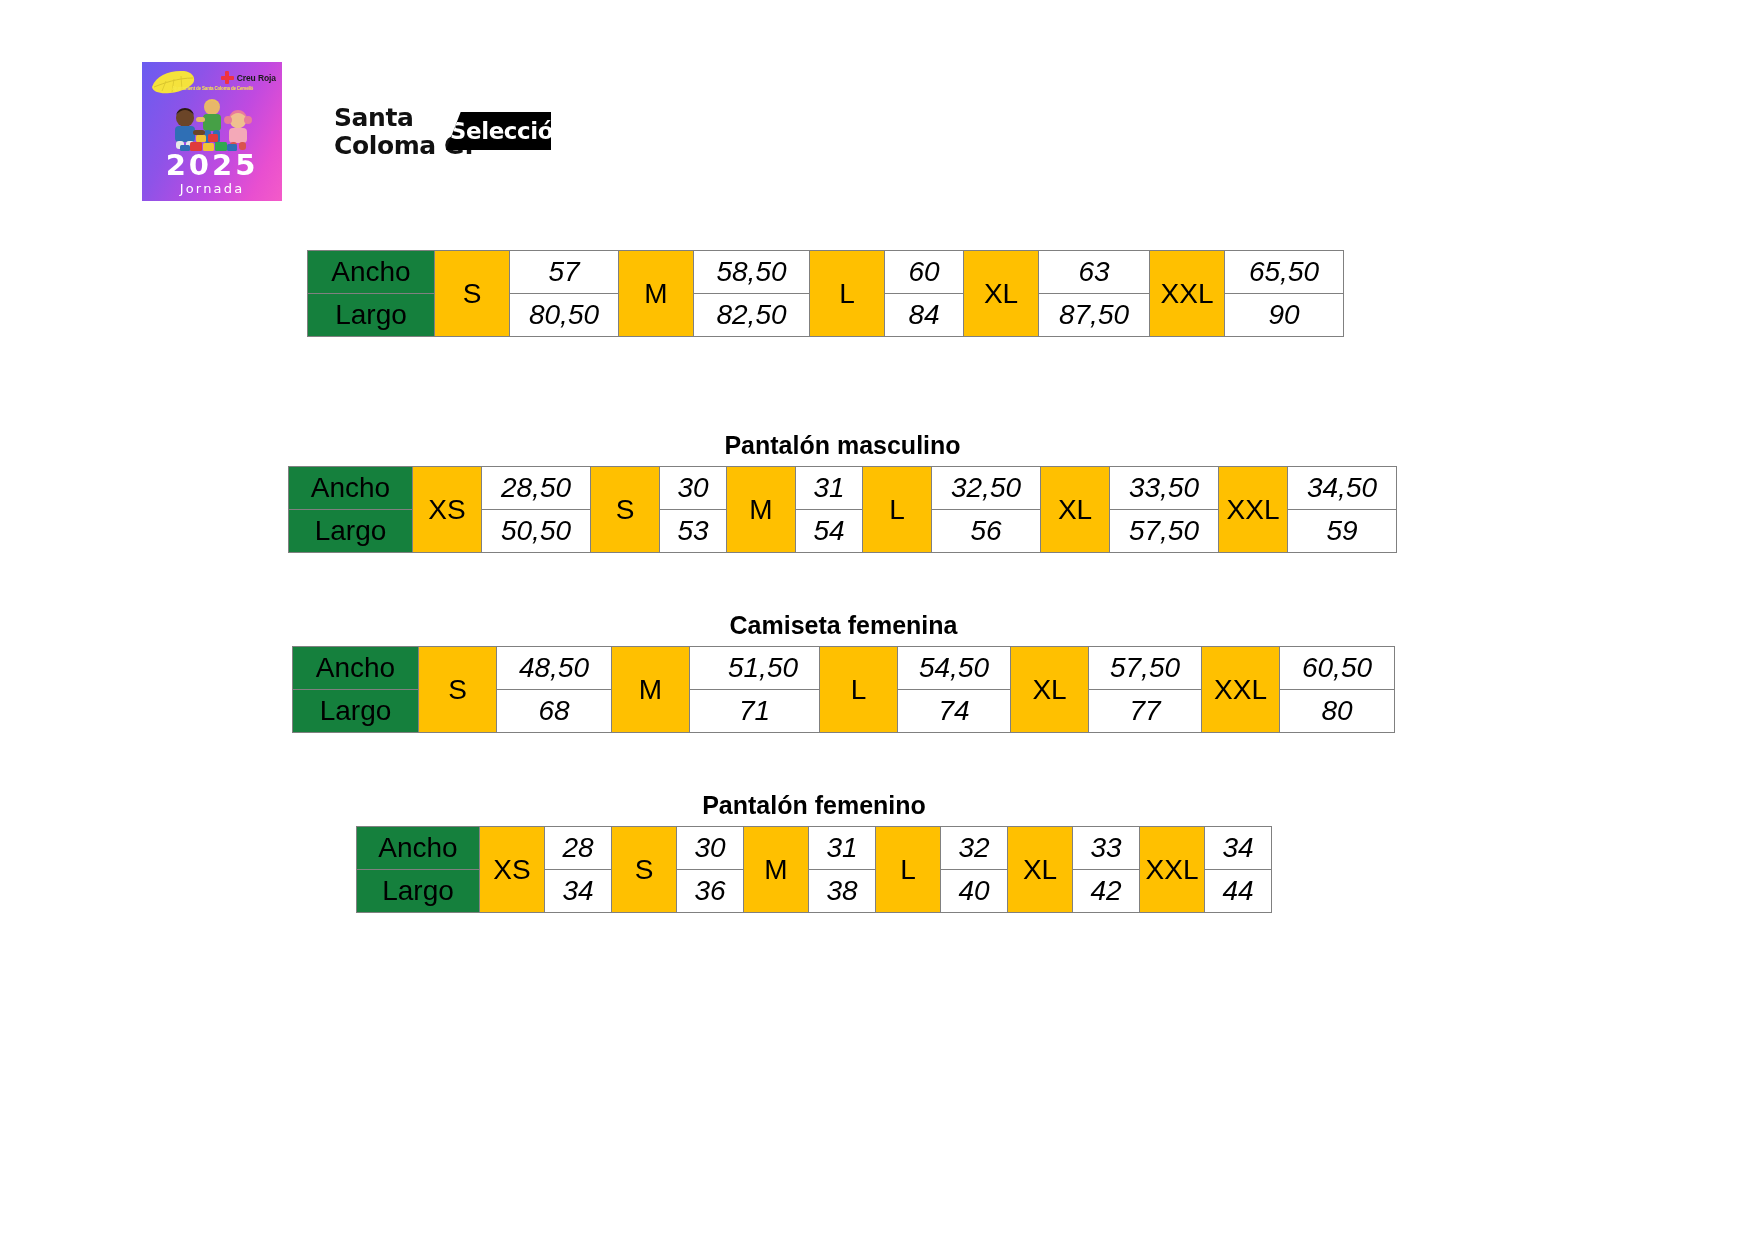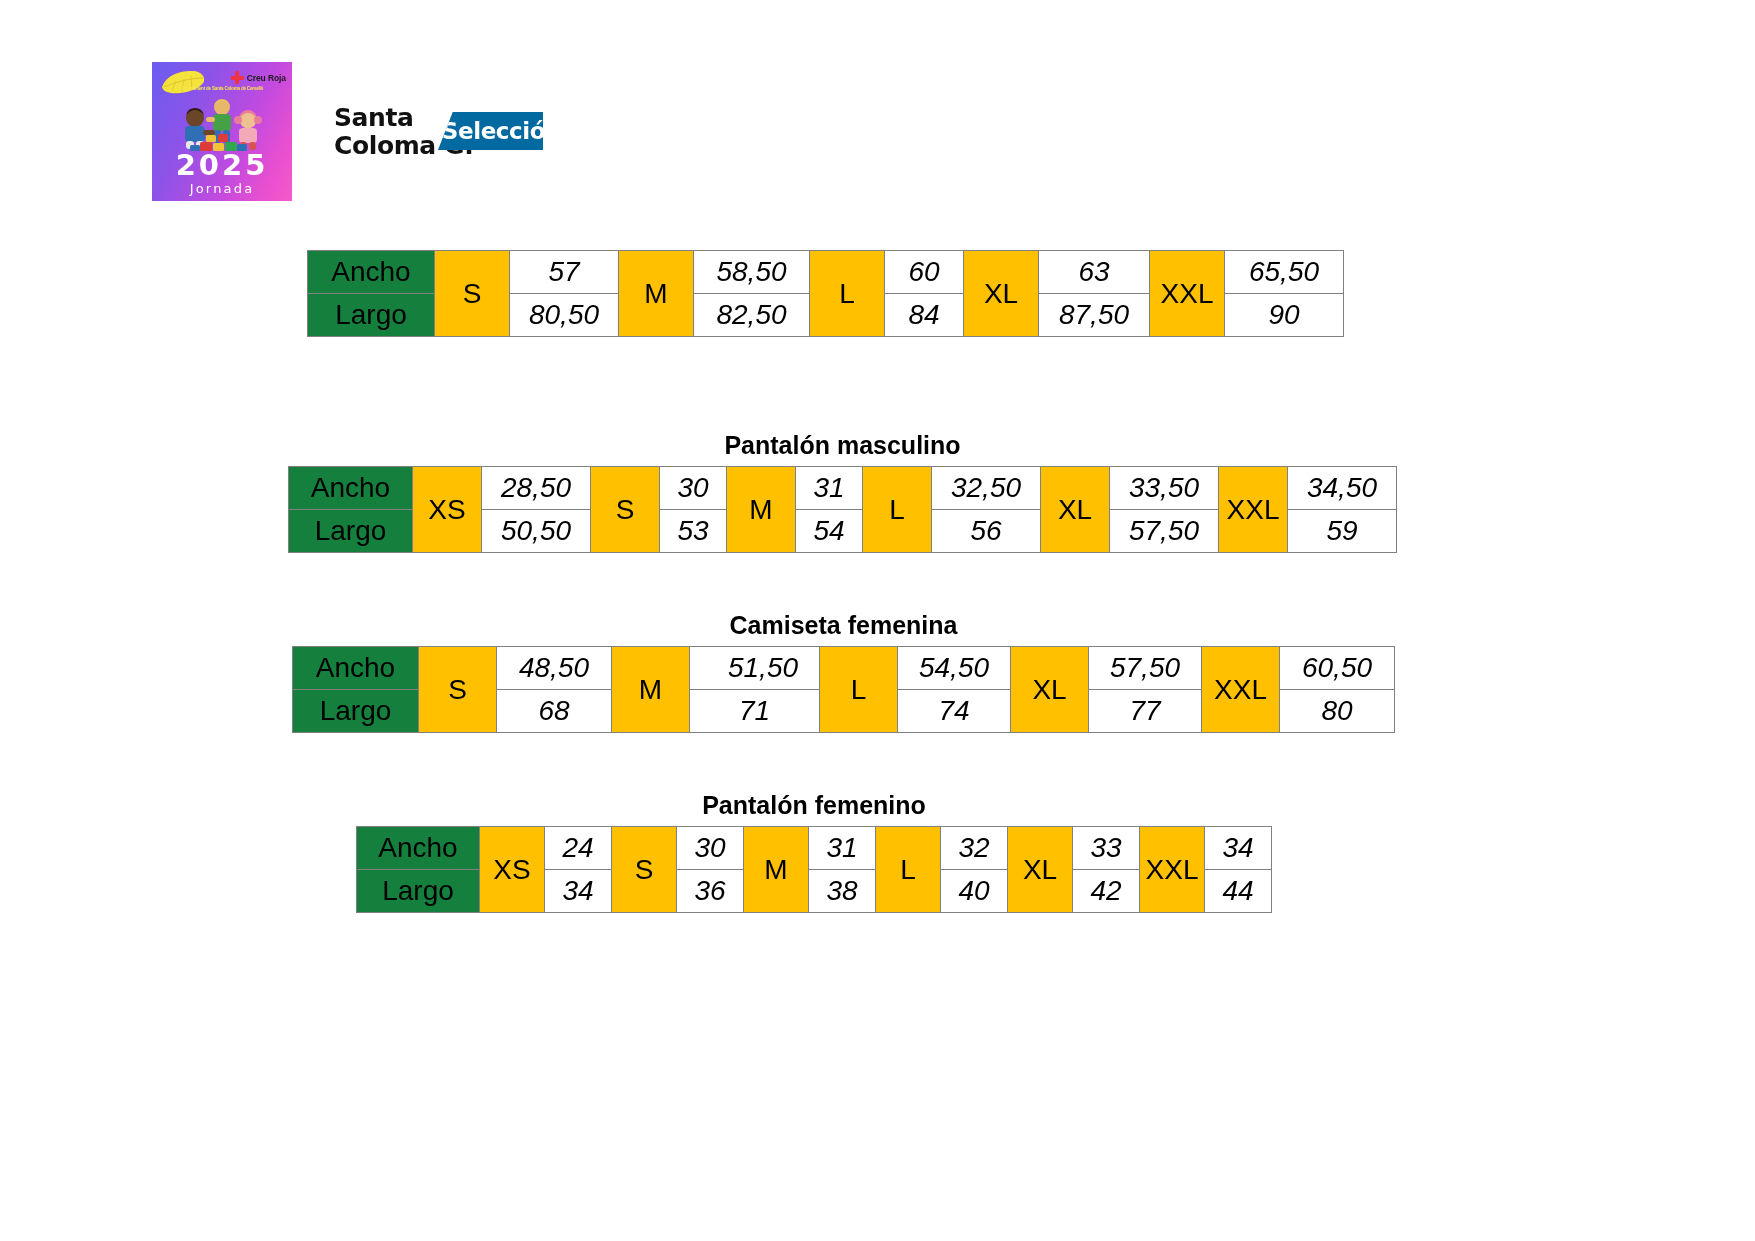--- a/index.html
+++ b/index.html
@@ -19,21 +19,21 @@
   #header {
     position: absolute;
     left: 0; top: 0;
     width: 1755px;
     height: 230px;
   }
 
   
   #logo-card {
     position: absolute;
-    left: 152px;
+    left: 142px;
     top: 62px;
     width: 140px;
     height: 139px;
     background: linear-gradient(115deg, #6a5cf0 0%, #8e53e8 32%, #c04ae0 62%, #e84fd0 84%, #f45bc8 100%);
     overflow: hidden;
   }
   #logo-leaf {
     position: absolute;
     left: 8px; top: 7px;
     width: 46px; height: 26px;
@@ -120,25 +120,25 @@
     font-family: "DejaVu Sans", sans-serif;
     font-size: 25px;
     font-weight: 600;
     line-height: 28px;
     color: #111111;
     letter-spacing: -0.4px;
     white-space: pre;
   }
   #wm-badge {
     position: absolute;
-    left: 104px;
+    left: 112px;
     top: 8px;
     width: 105px;
     height: 38px;
-    background: #0369a1;
+    background: #000000;
     
     clip-path: polygon(14% 0%, 100% 0%, 100% 100%, 0% 100%);
     display: flex;
     align-items: center;
     justify-content: center;
   }
   #wm-badge-label {
     color: #ffffff;
     font-family: "DejaVu Sans", sans-serif;
     font-size: 23px;
@@ -357,21 +357,21 @@
     </table>
 </div>
 
 <div class="table-block" id="tbl-pan-fem">
   <div class="table-title">Pantalón femenino</div>
   <table class="size-table">
       <tbody>
         <tr>
           <td class="rowlabel" style="width: 114px;">Ancho</td>
           <td class="sizecell" rowspan="2" style="width: 56px;">XS</td>
-          <td class="valcell" style="width: 58px;">24</td>
+          <td class="valcell" style="width: 58px;">28</td>
           <td class="sizecell" rowspan="2" style="width: 56px;">S</td>
           <td class="valcell" style="width: 58px;">30</td>
           <td class="sizecell" rowspan="2" style="width: 56px;">M</td>
           <td class="valcell" style="width: 58px;">31</td>
           <td class="sizecell" rowspan="2" style="width: 56px;">L</td>
           <td class="valcell" style="width: 58px;">32</td>
           <td class="sizecell" rowspan="2" style="width: 56px;">XL</td>
           <td class="valcell" style="width: 58px;">33</td>
           <td class="sizecell" rowspan="2" style="width: 56px;">XXL</td>
           <td class="valcell" style="width: 58px;">34</td>

